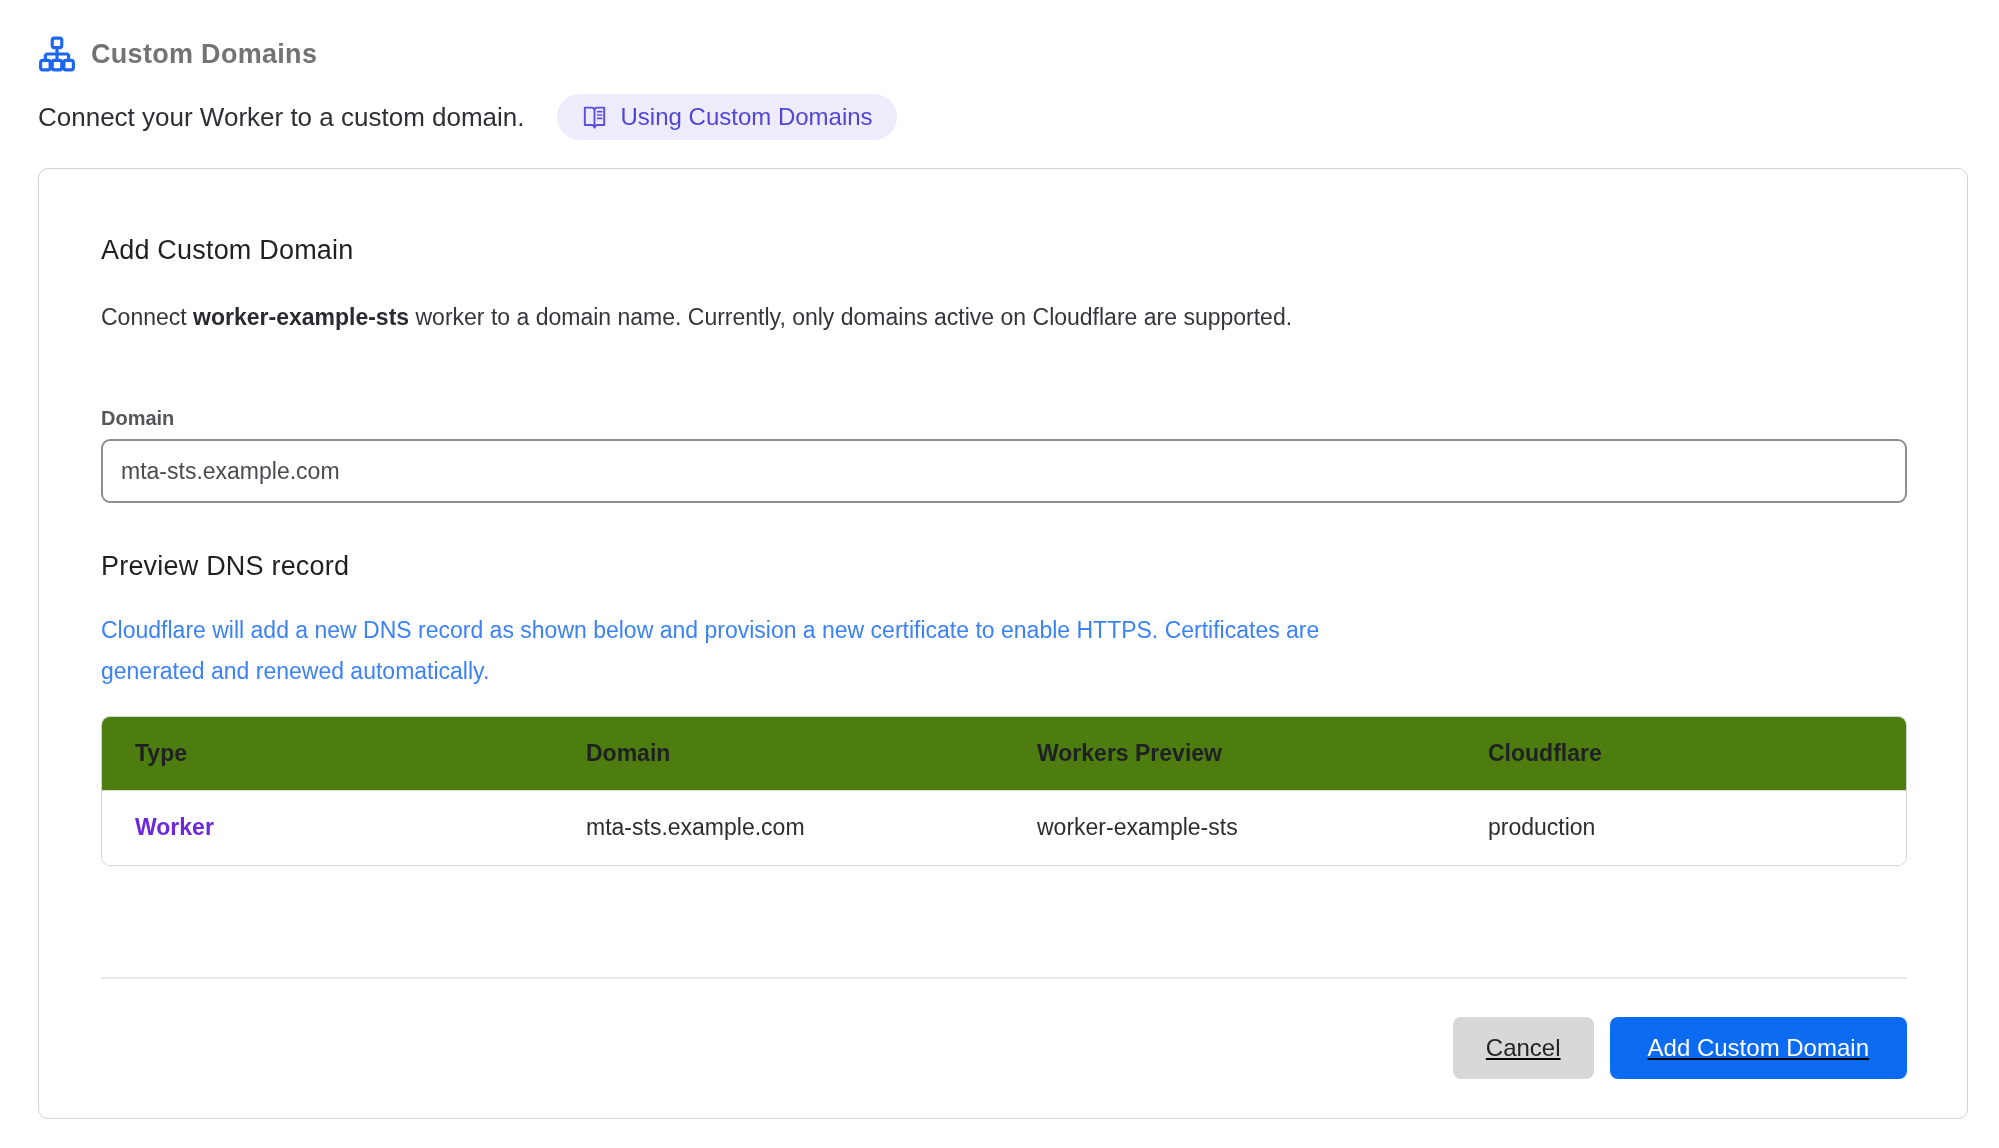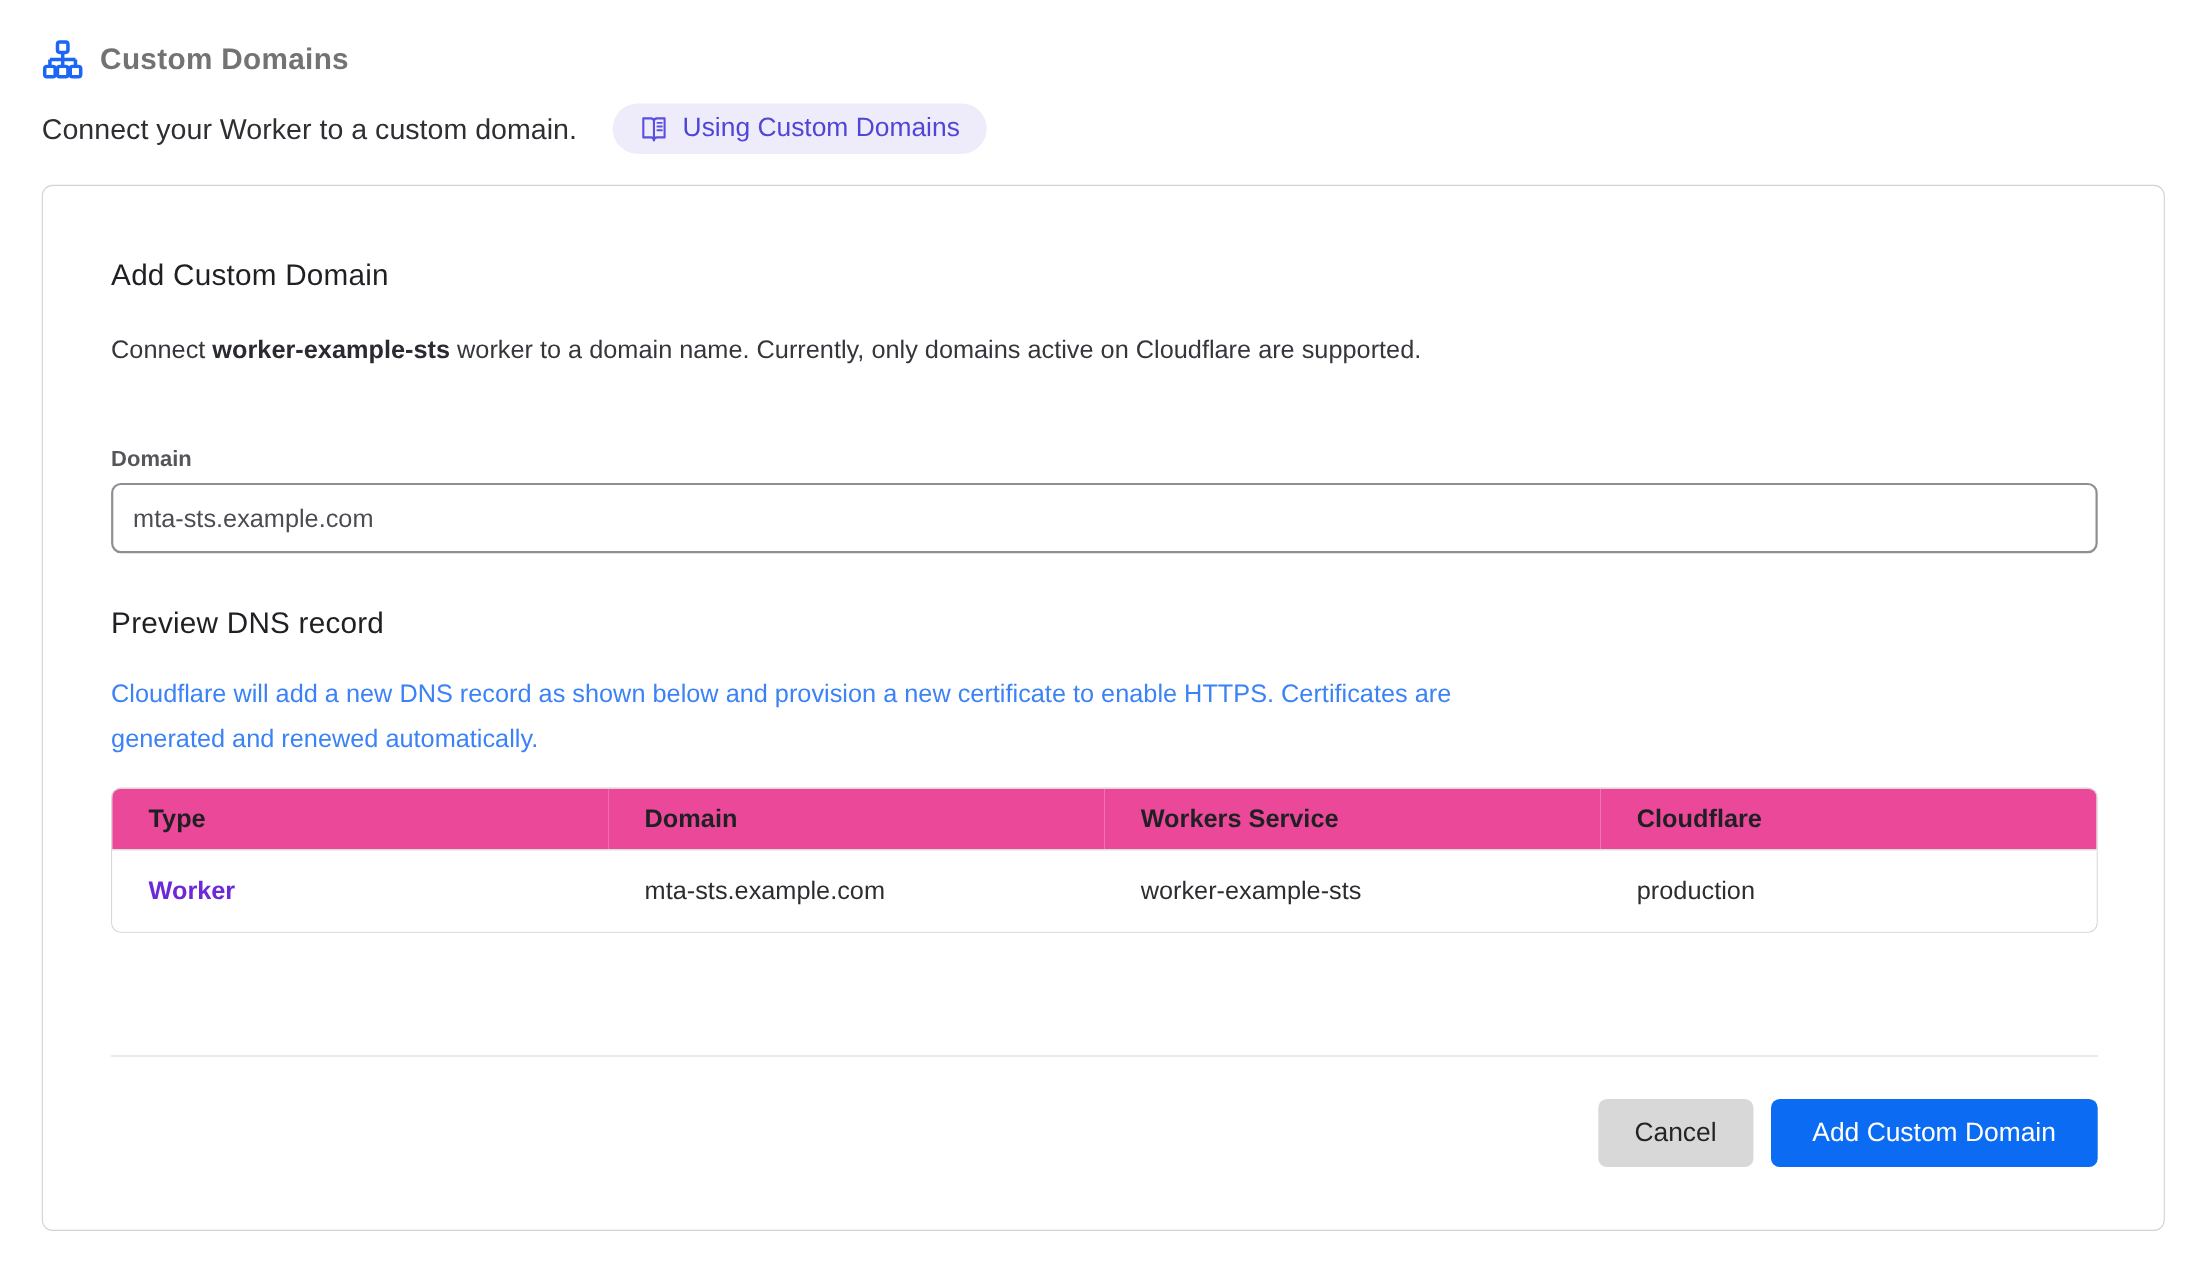--- a/index.html
+++ b/index.html
@@ -110,22 +110,22 @@
     border: 1px solid #d4d4d8;
     border-radius: 9px;
     overflow: hidden;
   }
   table {
     width: 100%;
     border-collapse: collapse;
     table-layout: fixed;
   }
   thead tr {
-    background: #ec4899;
-    height: 55px;
+    background: #4d7c0f;
+    height: 73px;
     border-radius: 12px;
   }
   thead th {
     text-align: left;
     padding: 0 0 0 33px;
     font-size: 23px;
     font-weight: 600;
     color: #1f2024;
     border-bottom: 1px solid #dcdcde;
   }
@@ -142,20 +142,21 @@
     height: 2px;
     background: #e9e9eb;
     border: none;
   }
   .actions {
     margin-top: 38px;
     display: flex;
     justify-content: flex-end;
     align-items: flex-end;
     gap: 16px;
+    text-decoration: underline;
   }
   .btn {
     height: 62px;
     border: none;
     border-radius: 8px;
     font-family: "Liberation Sans", sans-serif;
     font-size: 24px;
     cursor: pointer;
   }
   .btn-cancel {
@@ -217,21 +218,21 @@
     <span>Cloudflare will add a new DNS record as shown below and provision a new certificate to enable HTTPS. Certificates are</span>
     <span>generated and renewed automatically.</span>
   </p>
 
   <div class="dns-table">
     <table>
       <thead>
         <tr>
           <th>Type</th>
           <th>Domain</th>
-          <th>Workers Service</th>
+          <th>Workers Preview</th>
           <th>Cloudflare</th>
         </tr>
       </thead>
       <tbody>
         <tr>
           <td>Worker</td>
           <td>mta-sts.example.com</td>
           <td>worker-example-sts</td>
           <td>production</td>
         </tr>

